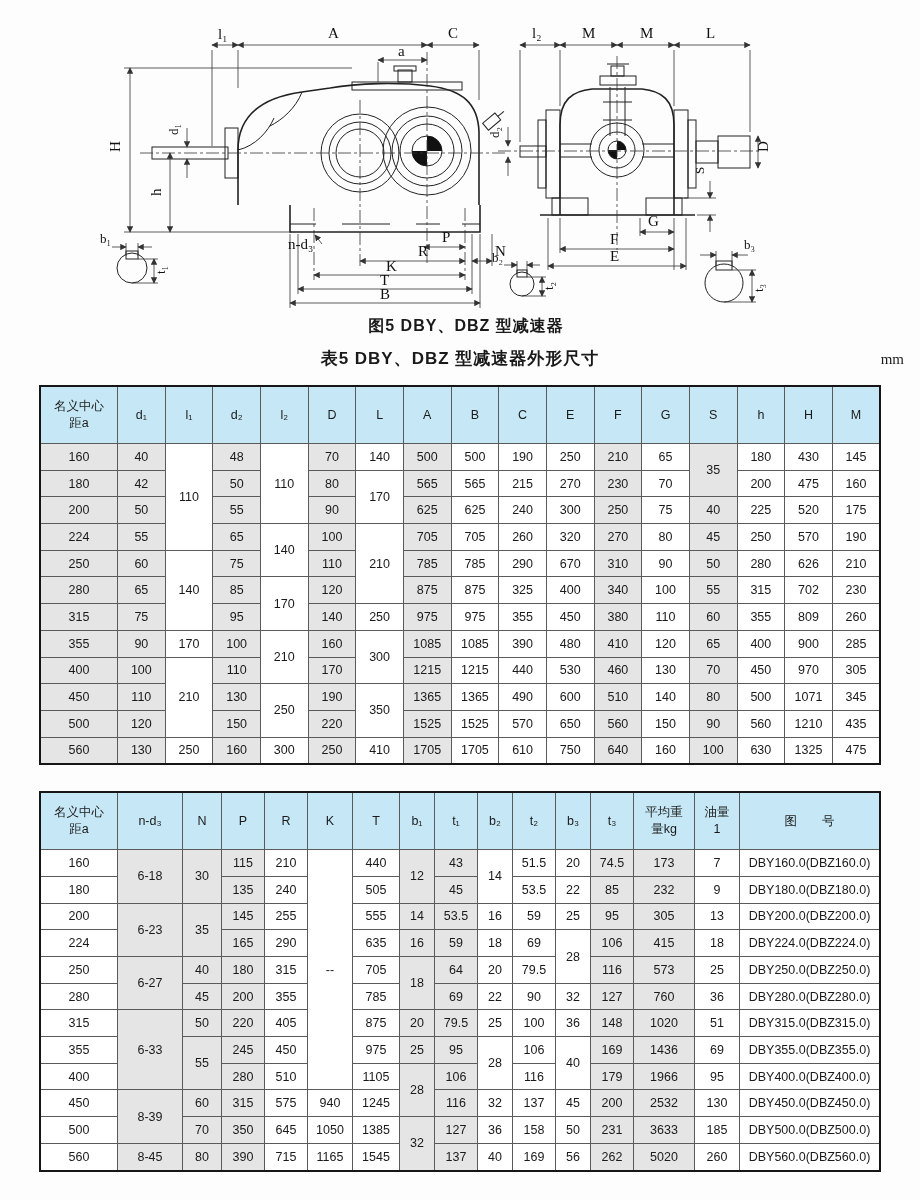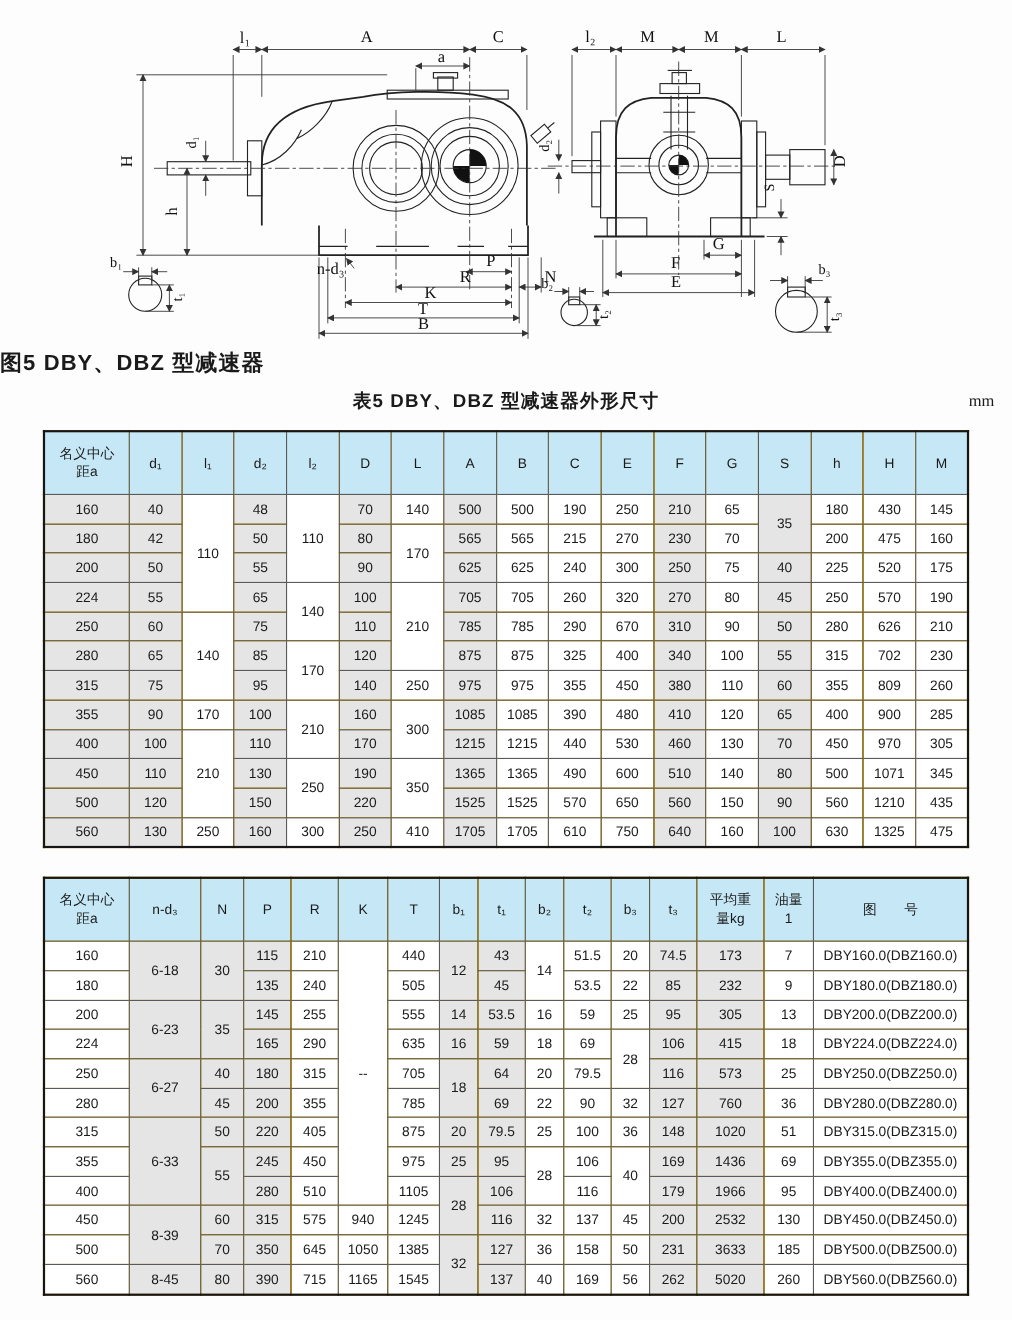--- a/index.html
+++ b/index.html
@@ -9,27 +9,27 @@
   
   svg.drawing{display:block;margin:0 auto;}
   .ol{fill:none;stroke:#222;stroke-width:1.6px;}
   .tl{fill:none;stroke:#222;stroke-width:1px;}
   .ext{stroke:#333;stroke-width:0.8px;}
   .cl{stroke:#333;stroke-width:0.8px;stroke-dasharray:13 3 3 3;}
   .dtx{font-family:"Liberation Serif",serif;font-size:15px;fill:#111;}
   .dtxs{font-family:"Liberation Serif",serif;font-size:13px;fill:#111;}
 
   
-  .fig-caption{font-size:20px;font-weight:bold;letter-spacing:1px;margin:4px 0 10px 0;}
+  .fig-caption{text-align:center;font-size:16px;font-weight:bold;letter-spacing:1px;margin:4px 0 10px 0;padding-left:12px;}
   .tbl-caption-row{position:relative;height:30px;margin:2px 0 8px 0;}
   .tbl-caption{position:absolute;left:0;right:0;text-align:center;font-size:17px;font-weight:bold;letter-spacing:1px;}
   .unit{position:absolute;right:16px;top:4px;font-family:"Liberation Serif",serif;font-size:15px;font-weight:normal;}
 
   
-  table.dims{border-collapse:collapse;table-layout:fixed;width:842px;margin:0 auto;border:2px solid #161616;background:#eab308;}
+  table.dims{border-collapse:collapse;table-layout:fixed;width:842px;margin:0 auto;border:2px solid #161616;background:#86efac;}
   .dims th,.dims td{border:1px solid #5a5a5a;text-align:center;vertical-align:middle;padding:0;overflow:hidden;}
   .dims th{background:#c6e8f6;font-weight:normal;font-size:12.5px;white-space:pre-line;height:56px;line-height:1.35;}
   .dims td{height:25.7px;font-size:12.5px;background:#fff;}
   .dims td.sh{background:#e5e5e5;}
   #t1{margin-bottom:0;}
   #t2{margin-top:26px;}
   #t1 th:first-child{width:76px;}
   #t2 th:nth-child(1){width:76px;}
   #t2 th:nth-child(2){width:64px;}
   #t2 th:nth-child(3){width:38px;}

